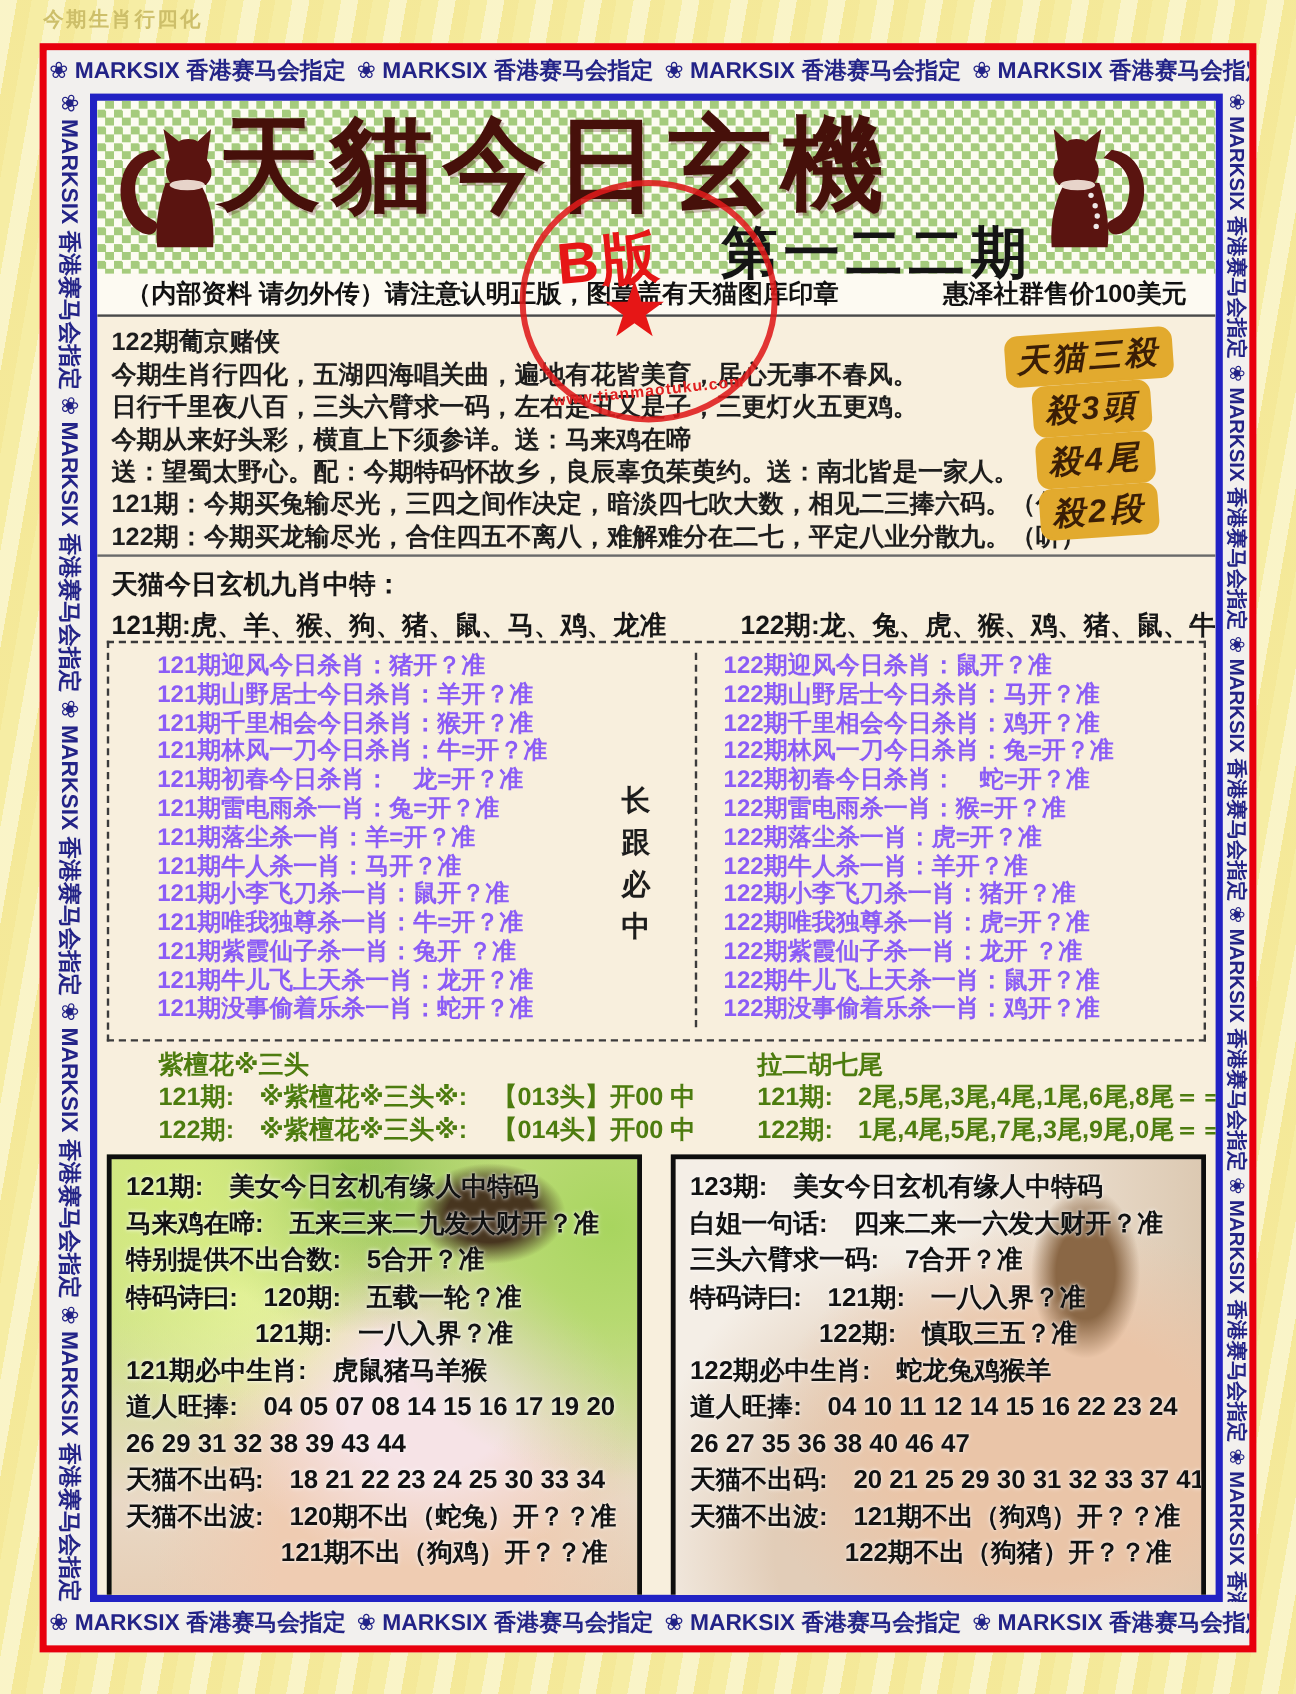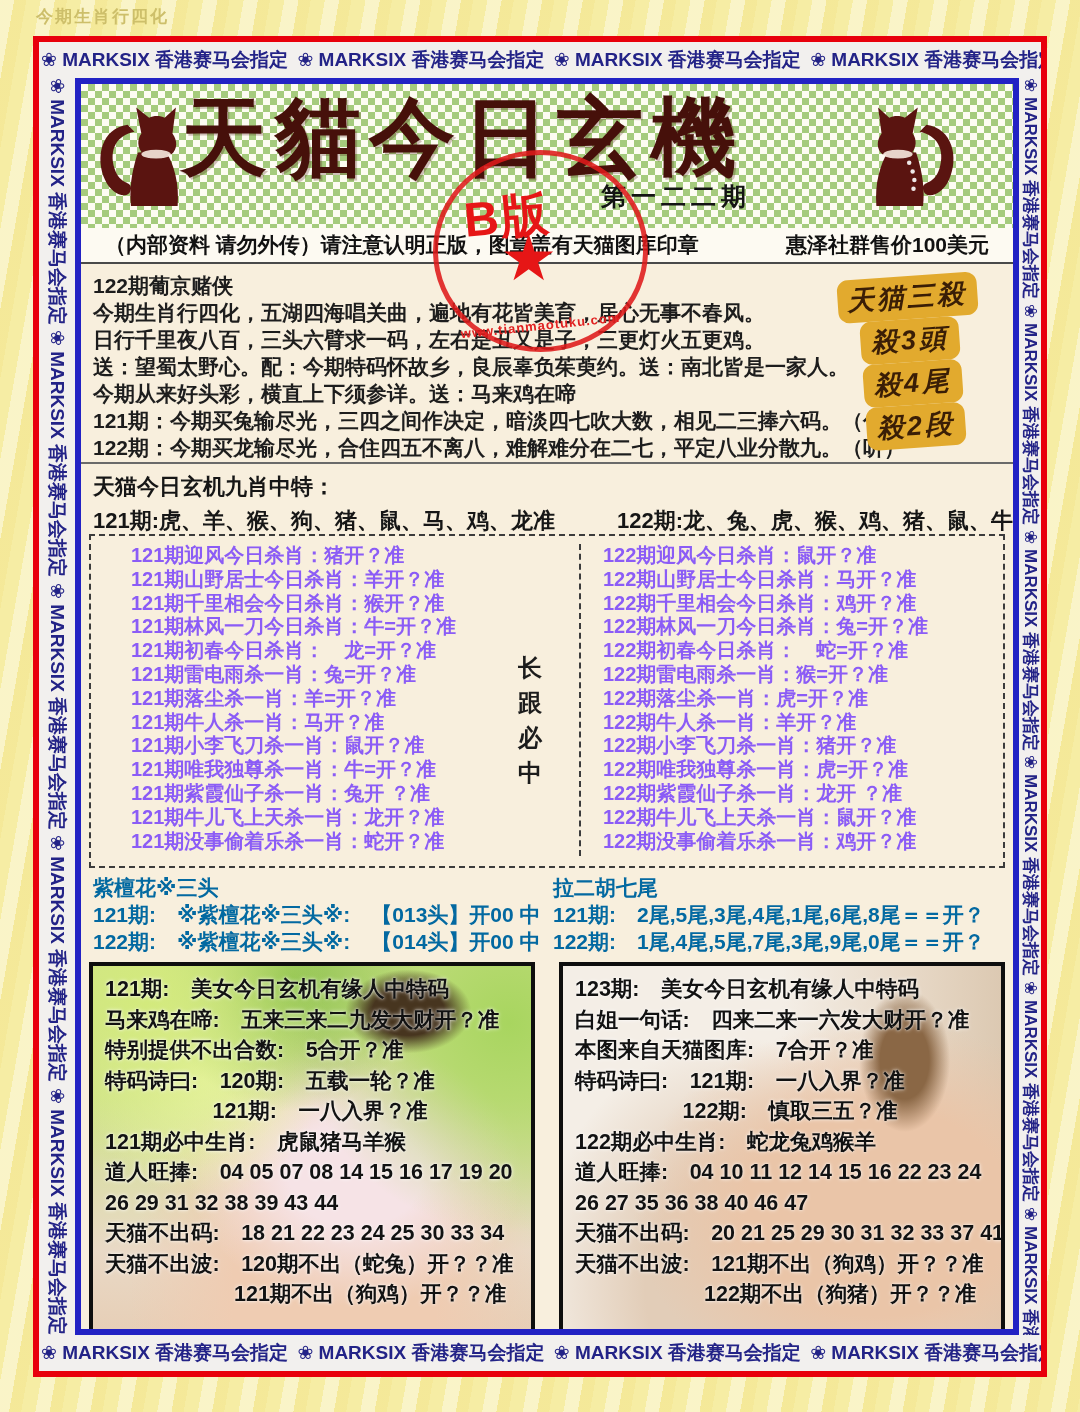--- a/index.html
+++ b/index.html
@@ -26,21 +26,21 @@
 
   
   .header{position:relative;height:144px;
     background-color:#fdfcf2;
     background-image:conic-gradient(#a5cb7d 0 25%, #fdfcf2 0 50%, #a5cb7d 0 75%, #fdfcf2 0);
     background-size:14px 14px;}
   .main-title{position:absolute;left:100px;right:100px;top:-4px;text-align:left;
     font-family:"DejaVu Serif","Liberation Serif",serif;
     font-size:86px;font-weight:900;color:#46100a;letter-spacing:8px;white-space:nowrap;
     text-shadow:2px 2px 0 rgba(70,16,10,.25);}
-  .issue{position:absolute;left:520px;top:96px;font-size:25px;font-weight:900;color:#141414;letter-spacing:5px;}
+  .issue{position:absolute;left:520px;top:96px;font-size:47px;font-weight:900;color:#141414;letter-spacing:5px;}
   .cat{position:absolute;top:6px;width:95px;height:130px;}
   .cat-left{left:12px;}
   .cat-right{right:52px;transform:scaleX(-1);}
 
   
   .stamp{position:absolute;left:352px;top:66px;width:205px;height:192px;border:5px solid rgba(222,26,26,.88);
     border-radius:50%;z-index:6;pointer-events:none;}
   .stamp .edition{position:absolute;left:26px;top:30px;font-size:48px;font-weight:900;color:#e61616;transform:rotate(-5deg);letter-spacing:2px;}
   .stamp .star{position:absolute;left:62px;top:66px;font-size:64px;color:#e61616;}
   .stamp .url{position:absolute;left:0;right:0;bottom:14px;text-align:center;font-size:13px;font-weight:bold;color:#e02020;transform:rotate(-6deg);letter-spacing:1px;}
@@ -65,21 +65,21 @@
   
   .killbox{margin:6px 8px 0;border:2px dashed #3c3c3c;display:flex;position:relative;padding:8px 0 10px;height:312px;}
   .kcol-left{flex:0 0 448px;padding-left:40px;}
   .kcol-right{flex:1;border-left:2px dashed #3c3c3c;padding-left:22px;}
   .krow{font-size:20px;font-weight:bold;color:#8b5cf6;line-height:23.8px;white-space:nowrap;}
   .kmiddle{position:absolute;left:424px;top:114px;width:30px;font-size:24px;font-weight:bold;color:#1c1c1c;
     line-height:35px;word-break:break-all;text-align:center;}
 
   
   .flowers{display:flex;padding:6px 12px 4px;height:80px;}
-  .fl-col{font-size:21px;font-weight:bold;color:#0369a1;line-height:27px;white-space:nowrap;}
+  .fl-col{font-size:21px;font-weight:bold;color:#4d7c0f;line-height:27px;white-space:nowrap;margin-left:39px;}
   .fl-left{flex:0 0 460px;}
   .fl-right{flex:1;}
 
   
   .beauty{display:flex;gap:24px;padding:4px 8px 10px;}
   .bbox{flex:1;height:362px;border:4px solid #0e0e0e;padding:8px 12px;overflow:hidden;position:relative;}
   .bbox .bl{position:relative;font-size:21.5px;font-weight:bold;color:#121212;line-height:30.5px;white-space:nowrap;
     text-shadow:0 0 4px rgba(255,255,255,.75), 0 0 2px rgba(255,255,255,.75);}
   .photo-left{
     background-color:#dfe8b8;
@@ -157,22 +157,22 @@
 
     <div class="notice">
       <span>（内部资料  请勿外传）请注意认明正版，图章盖有天猫图库印章</span>
       <span>惠泽社群售价100美元</span>
     </div>
 
     <div class="poem">
       <div class="pline">122期葡京赌侠</div>
       <div class="pline">今期生肖行四化，五湖四海唱关曲，遍地有花皆美育，居心无事不春风。</div>
       <div class="pline">日行千里夜八百，三头六臂求一码，左右是丑又是子，三更灯火五更鸡。</div>
+      <div class="pline">今期从来好头彩，横直上下须参详。送：马来鸡在啼</div>
       <div class="pline">送：望蜀太野心。配：今期特码怀故乡，良辰辜负茱萸约。送：南北皆是一家人。</div>
-      <div class="pline">今期从来好头彩，横直上下须参详。送：马来鸡在啼</div>
       <div class="pline">121期：今期买兔输尽光，三四之间作决定，暗淡四七吹大数，相见二三捧六码。（包）</div>
       <div class="pline">122期：今期买龙输尽光，合住四五不离八，难解难分在二七，平定八业分散九。（听）</div>
       <div class="sankill">
         <div><span class="gk">天猫三殺</span></div>
         <div><span class="gk">殺3頭</span></div>
         <div><span class="gk">殺4尾</span></div>
         <div><span class="gk">殺2段</span></div>
       </div>
     </div>
 
@@ -241,21 +241,21 @@
         <div class="bl">121期必中生肖:　虎鼠猪马羊猴</div>
         <div class="bl">道人旺捧:　04 05 07 08 14 15 16 17 19 20</div>
         <div class="bl">26 29 31 32 38 39 43 44</div>
         <div class="bl">天猫不出码:　18 21 22 23 24 25 30 33 34</div>
         <div class="bl">天猫不出波:　120期不出（蛇兔）开？？准</div>
         <div class="bl">　　　　　　121期不出（狗鸡）开？？准</div>
       </div>
       <div class="bbox photo-right">
         <div class="bl">123期:　美女今日玄机有缘人中特码</div>
         <div class="bl">白姐一句话:　四来二来一六发大财开？准</div>
-        <div class="bl">本图来自天猫图库:　7合开？准</div>
+        <div class="bl">三头六臂求一码:　7合开？准</div>
         <div class="bl">特码诗曰:　121期:　一八入界？准</div>
         <div class="bl">　　　　　122期:　慎取三五？准</div>
         <div class="bl">122期必中生肖:　蛇龙兔鸡猴羊</div>
         <div class="bl">道人旺捧:　04 10 11 12 14 15 16 22 23 24</div>
         <div class="bl">26 27 35 36 38 40 46 47</div>
         <div class="bl">天猫不出码:　20 21 25 29 30 31 32 33 37 41</div>
         <div class="bl">天猫不出波:　121期不出（狗鸡）开？？准</div>
         <div class="bl">　　　　　　122期不出（狗猪）开？？准</div>
       </div>
     </div>

